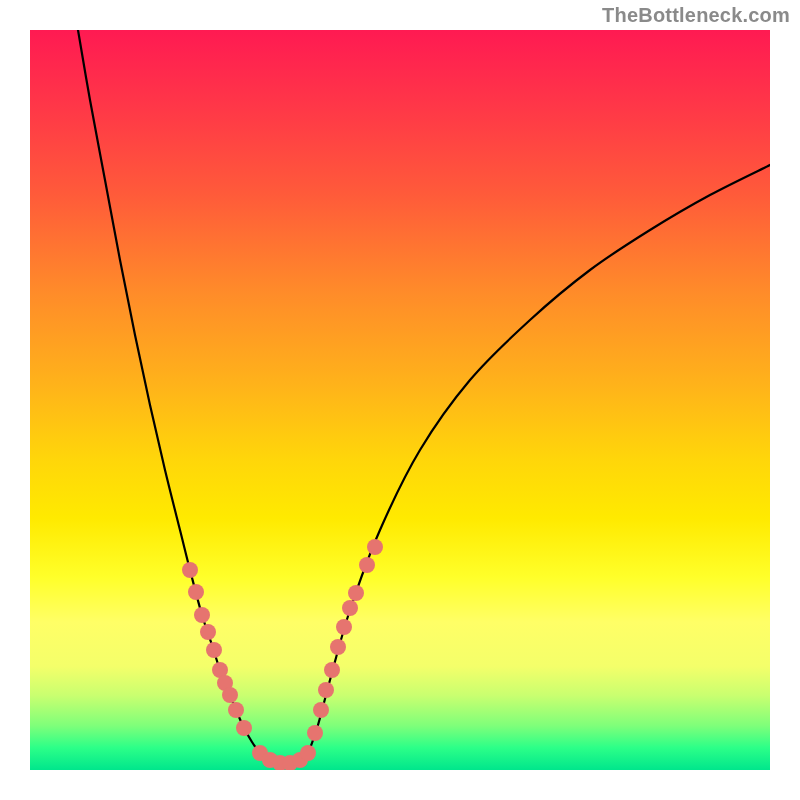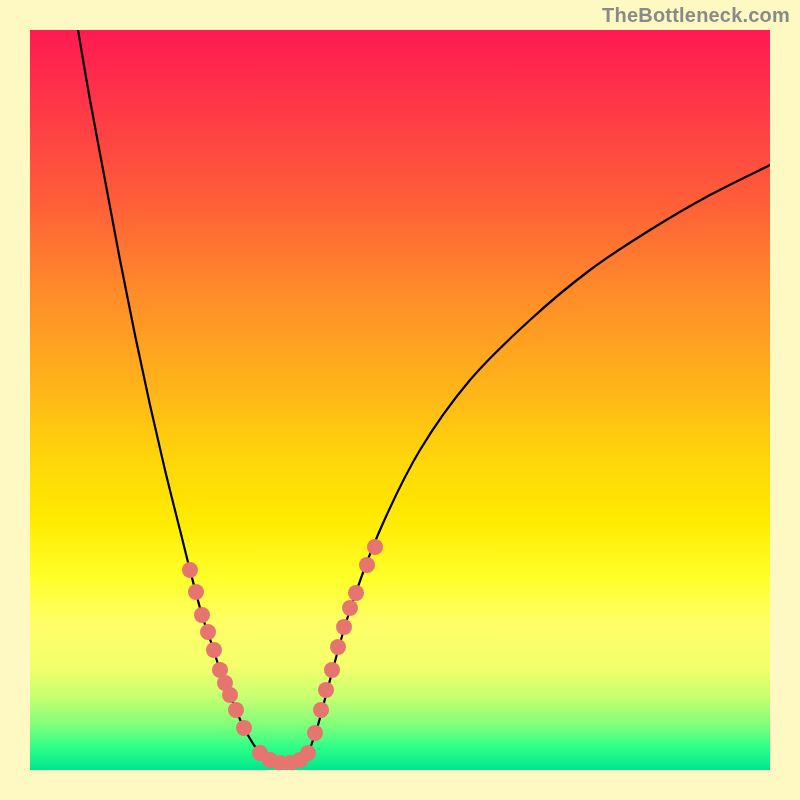--- a/index.html
+++ b/index.html
@@ -8,21 +8,21 @@
     width: 800px;
     height: 800px;
     overflow: hidden;
     background: #000;
     font-family: Arial, Helvetica, sans-serif;
   }
   .stage {
     position: relative;
     width: 800px;
     height: 800px;
-    background: #fef9c3;
+    background: #ffffff;
   }
   .watermark {
     position: absolute;
     top: 4px;
     right: 10px;
     color: #8a8a8a;
     font-size: 20px;
     font-weight: 600;
     letter-spacing: 0.2px;
     z-index: 10;

